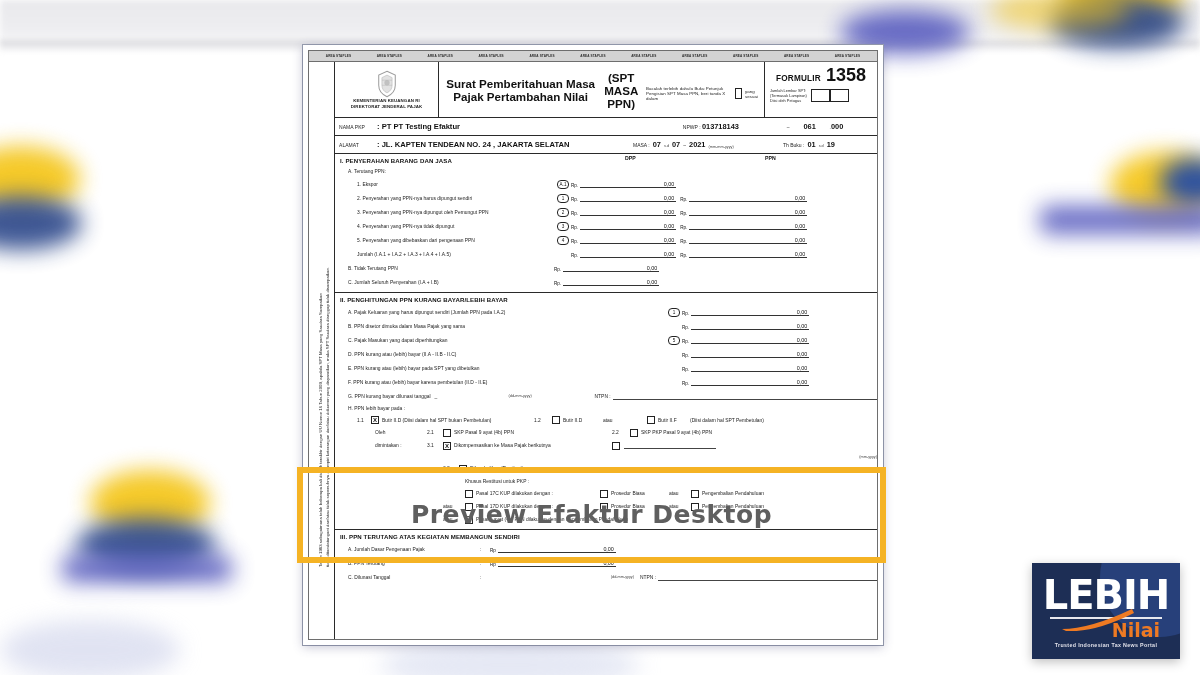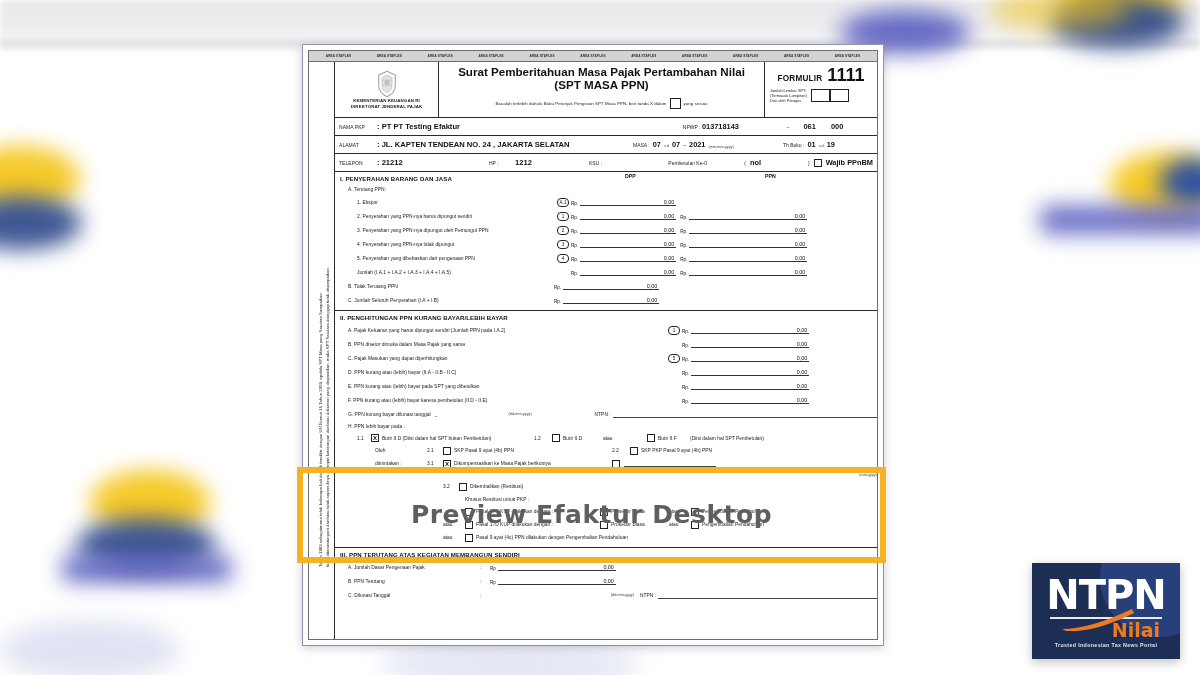--- a/index.html
+++ b/index.html
@@ -75,21 +75,21 @@
     display: flex; flex-direction: column; align-items: center; justify-content: center;
     padding: 3px 2px;
   }
   .garuda { width: 26px; height: 28px; opacity: .72; }
   .mh-logo .min1, .mh-logo .min2 {
     font-size: 4.4px; font-weight: 700; color: #1d1d1d; letter-spacing: .1px;
     text-align: center; line-height: 6px;
   }
   .mh-title {
     flex: 1; border-right: 1px solid #2a2a2a; padding: 3px 6px 2px;
-    display: flex; flex-direction: column; align-items: center; justify-content: flex-start;
+    display: flex; flex-direction: row; align-items: center; justify-content: flex-start;
   }
   .mh-title .t1 { font-size: 11.6px; font-weight: 700; color: #111; line-height: 13px; text-align: center; }
   .mh-title .t2 { font-size: 11.6px; font-weight: 700; color: #111; line-height: 13px; text-align: center; }
   .mh-note { display: flex; align-items: center; gap: 3px; margin-top: 7px; }
   .mh-note .nt { font-size: 4.4px; color: #222; letter-spacing: .05px; }
   .mini-box { width: 11px; height: 11px; border: 1px solid #222; background:#fff; }
   .mh-form { width: 112px; padding: 4px 5px; display: flex; flex-direction: column; }
   .mh-form .fr { display: flex; align-items: baseline; justify-content: center; gap: 5px; }
   .mh-form .flab { font-size: 8.2px; font-weight: 700; color: #111; letter-spacing: .2px; }
   .mh-form .fnum { font-size: 18px; font-weight: 700; color: #111; line-height: 18px; }
@@ -263,21 +263,21 @@
           <div class="mh-note">
             <span class="nt">Bacalah terlebih dahulu Buku Petunjuk Pengisian SPT Masa PPN, beri tanda X  dalam</span>
             <span class="mini-box"></span>
             <span class="nt">yang sesuai</span>
           </div>
         </div>
 
         <div class="mh-form">
           <div class="fr">
             <span class="flab">FORMULIR</span>
-            <span class="fnum">1111</span>
+            <span class="fnum">1358</span>
           </div>
           <div class="fsub">
             <div>
               <div class="ftxt">Jumlah Lembar SPT:</div>
               <div class="ftxt">(Termasuk Lampiran)</div>
               <div class="ftxt">Diisi oleh Petugas</div>
             </div>
             <div class="lembar-boxes">
               <div></div>
               <div></div>
@@ -312,33 +312,20 @@
           <span class="smaller" style="align-self:flex-end;">(mm-mm-yyyy)</span>
         </span>
         <span class="seg" style="width:94px;">
           <span class="small">Th Buku :</span>
           <span class="bold7">01</span>
           <span class="smaller">s.d</span>
           <span class="bold7">19</span>
         </span>
       </div>
 
-      <div class="idrow" style="border-bottom:1px solid #2a2a2a;">
-        <span class="lbl">TELEPON</span>
-        <span class="val" style="width:112px;">: 21212</span>
-        <span class="small" style="width:26px;">HP :</span>
-        <span class="val" style="width:74px;">1212</span>
-        <span class="small" style="flex:1;">KSU :</span>
-        <span class="small" style="width:76px;">Pembetulan Ke-0</span>
-        <span class="small">(</span>
-        <span class="bold7" style="width:62px; text-align:left; padding-left:4px;">nol</span>
-        <span class="small">)</span>
-        <span class="chk" style="margin:0 4px;"></span>
-        <span style="font-size:7.4px;font-weight:700;color:#111;padding-right:4px;">Wajib PPnBM</span>
-      </div>
 
       <div class="sec">
         <div class="sec-title">I. PENYERAHAN BARANG DAN JASA</div>
         <div class="colhead" style="left:290px;">DPP</div>
         <div class="colhead" style="left:430px;">PPN</div>
 
         <div class="line indent1" style="height:11px;">
           <span class="txt">A. Terutang PPN:</span>
         </div>
 
@@ -600,20 +587,20 @@
  </div>
 </div>
 
 <div id="highlight"></div>
 <div id="watermark">
   <div class="wm">Preview Efaktur Desktop</div>
 </div>
 
 <div id="ddtc">
   <div class="corner"></div>
-  <div class="wordmark">NTPN</div>
+  <div class="wordmark">LEBIH</div>
   <svg class="swoosh" viewBox="0 0 76 22">
     <path d="M2 20 Q30 20 72 0 L74 4 Q34 24 6 22 Z" fill="#ee7a23"></path>
   </svg>
   <div class="rule"></div>
   <div class="news">Nilai</div>
   <div class="tag">Trusted Indonesian Tax News Portal</div>
 </div>
 
 </body></html>

